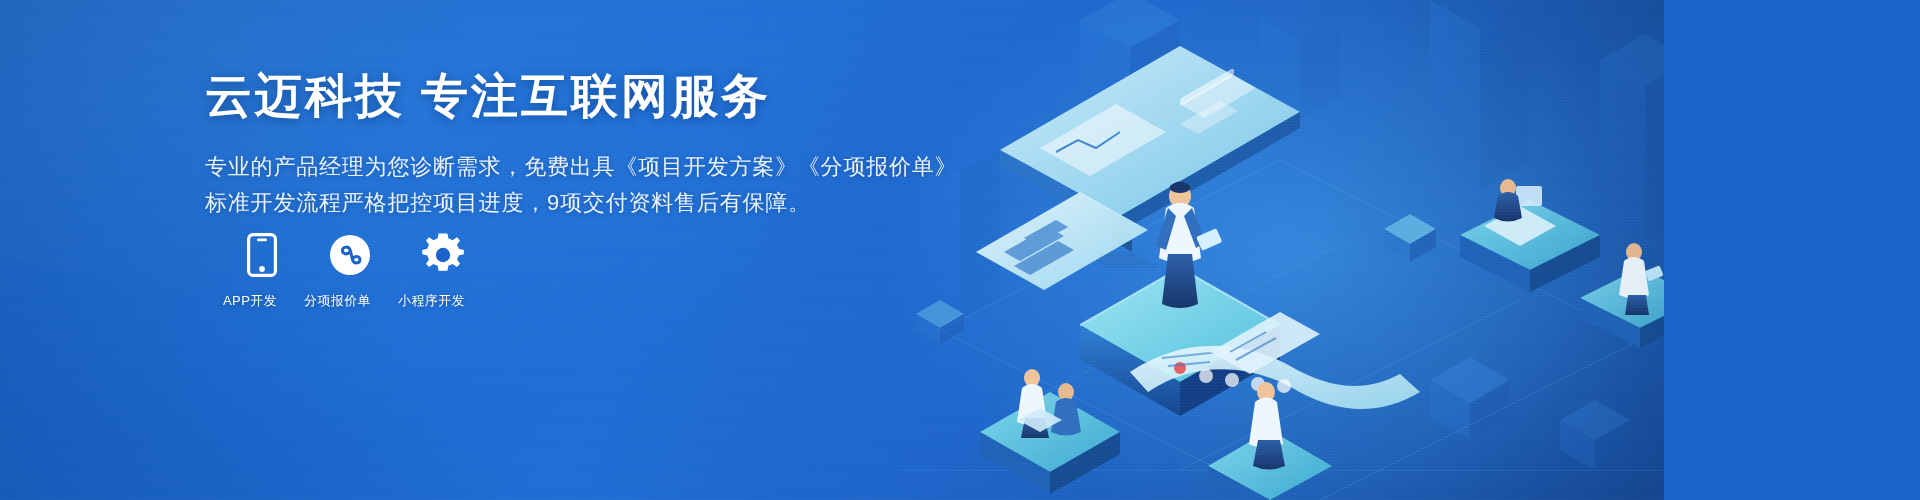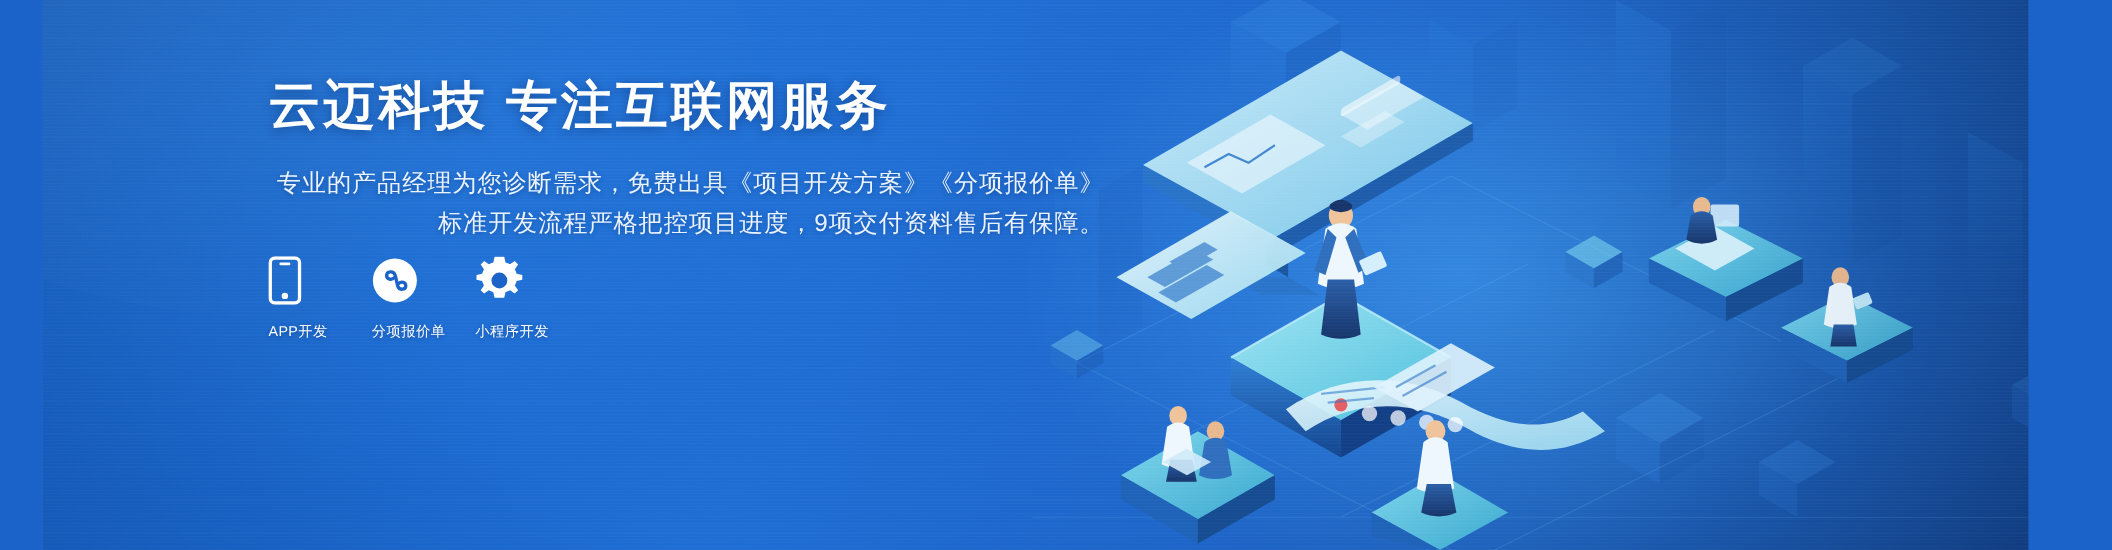--- a/index.html
+++ b/index.html
@@ -4,27 +4,26 @@
 <style>
   * { margin:0; padding:0; box-sizing:border-box; }
   html, body { width:1920px; height:500px; overflow:hidden; }
   body {
     font-family:"Liberation Sans", sans-serif;
     background:#1b63c8;
   }
 
   .banner {
     position:relative;
-    width:1805px; height:500px;
+    width:1664px; height:500px;
     overflow:hidden;
     background:
       radial-gradient(ellipse 900px 620px at 1290px 250px, rgba(60,150,235,0.75) 0%, rgba(35,110,210,0.35) 45%, rgba(25,85,185,0) 72%),
       radial-gradient(ellipse 1200px 700px at 250px 60px, rgba(45,130,225,0.55) 0%, rgba(30,100,200,0.15) 55%, rgba(20,80,180,0) 80%),
       linear-gradient(118deg, #1664cc 0%, #1a6ad2 22%, #1f6fd6 42%, #1c62c6 62%, #17509f 82%, #123f84 100%);
-    margin-left: 39px;
   }
   .vignette {
     position:absolute; inset:0;
     background:radial-gradient(ellipse 1300px 700px at 960px 250px, rgba(0,0,0,0) 45%, rgba(8,40,95,0.30) 100%);
     pointer-events:none;
   }
   .scanlines {
     position:absolute; inset:0;
     background:repeating-linear-gradient(0deg, rgba(255,255,255,0.022) 0px, rgba(255,255,255,0.022) 1px, rgba(0,0,0,0) 1px, rgba(0,0,0,0) 3px);
     pointer-events:none;
@@ -38,21 +37,21 @@
   }
   .headline {
     font-size:47px;
     font-weight:bold;
     color:#ffffff;
     letter-spacing:3px;
     line-height:1.18;
     text-shadow:0 2px 10px rgba(5,35,90,0.45);
     white-space:nowrap;
   }
-  .subtitle-block { margin-top:26px;text-align:right; }
+  .subtitle-block { margin-top:26px; }
   .subtitle {
     font-size:22px;
     color:#eaf3ff;
     line-height:1.62;
     letter-spacing:0.8px;
     white-space:nowrap;
     text-shadow:0 1px 5px rgba(5,35,90,0.35);
   }
 
   
@@ -60,21 +59,21 @@
     position:absolute;
     left:205px; top:232px;
     display:flex;
     align-items:flex-start;
     gap:22px;
   }
   .service-item {
     width:72px;
     display:flex;
     flex-direction:column;
-    align-items:flex-start;
+    align-items:flex-end;
   }
   .service-icon {
     height:46px;
     display:flex; align-items:center; justify-content:center;
     margin-bottom:14px;
   }
   .service-icon svg { display:block; }
   .service-label {
     font-size:13px;
     color:#ffffff;

